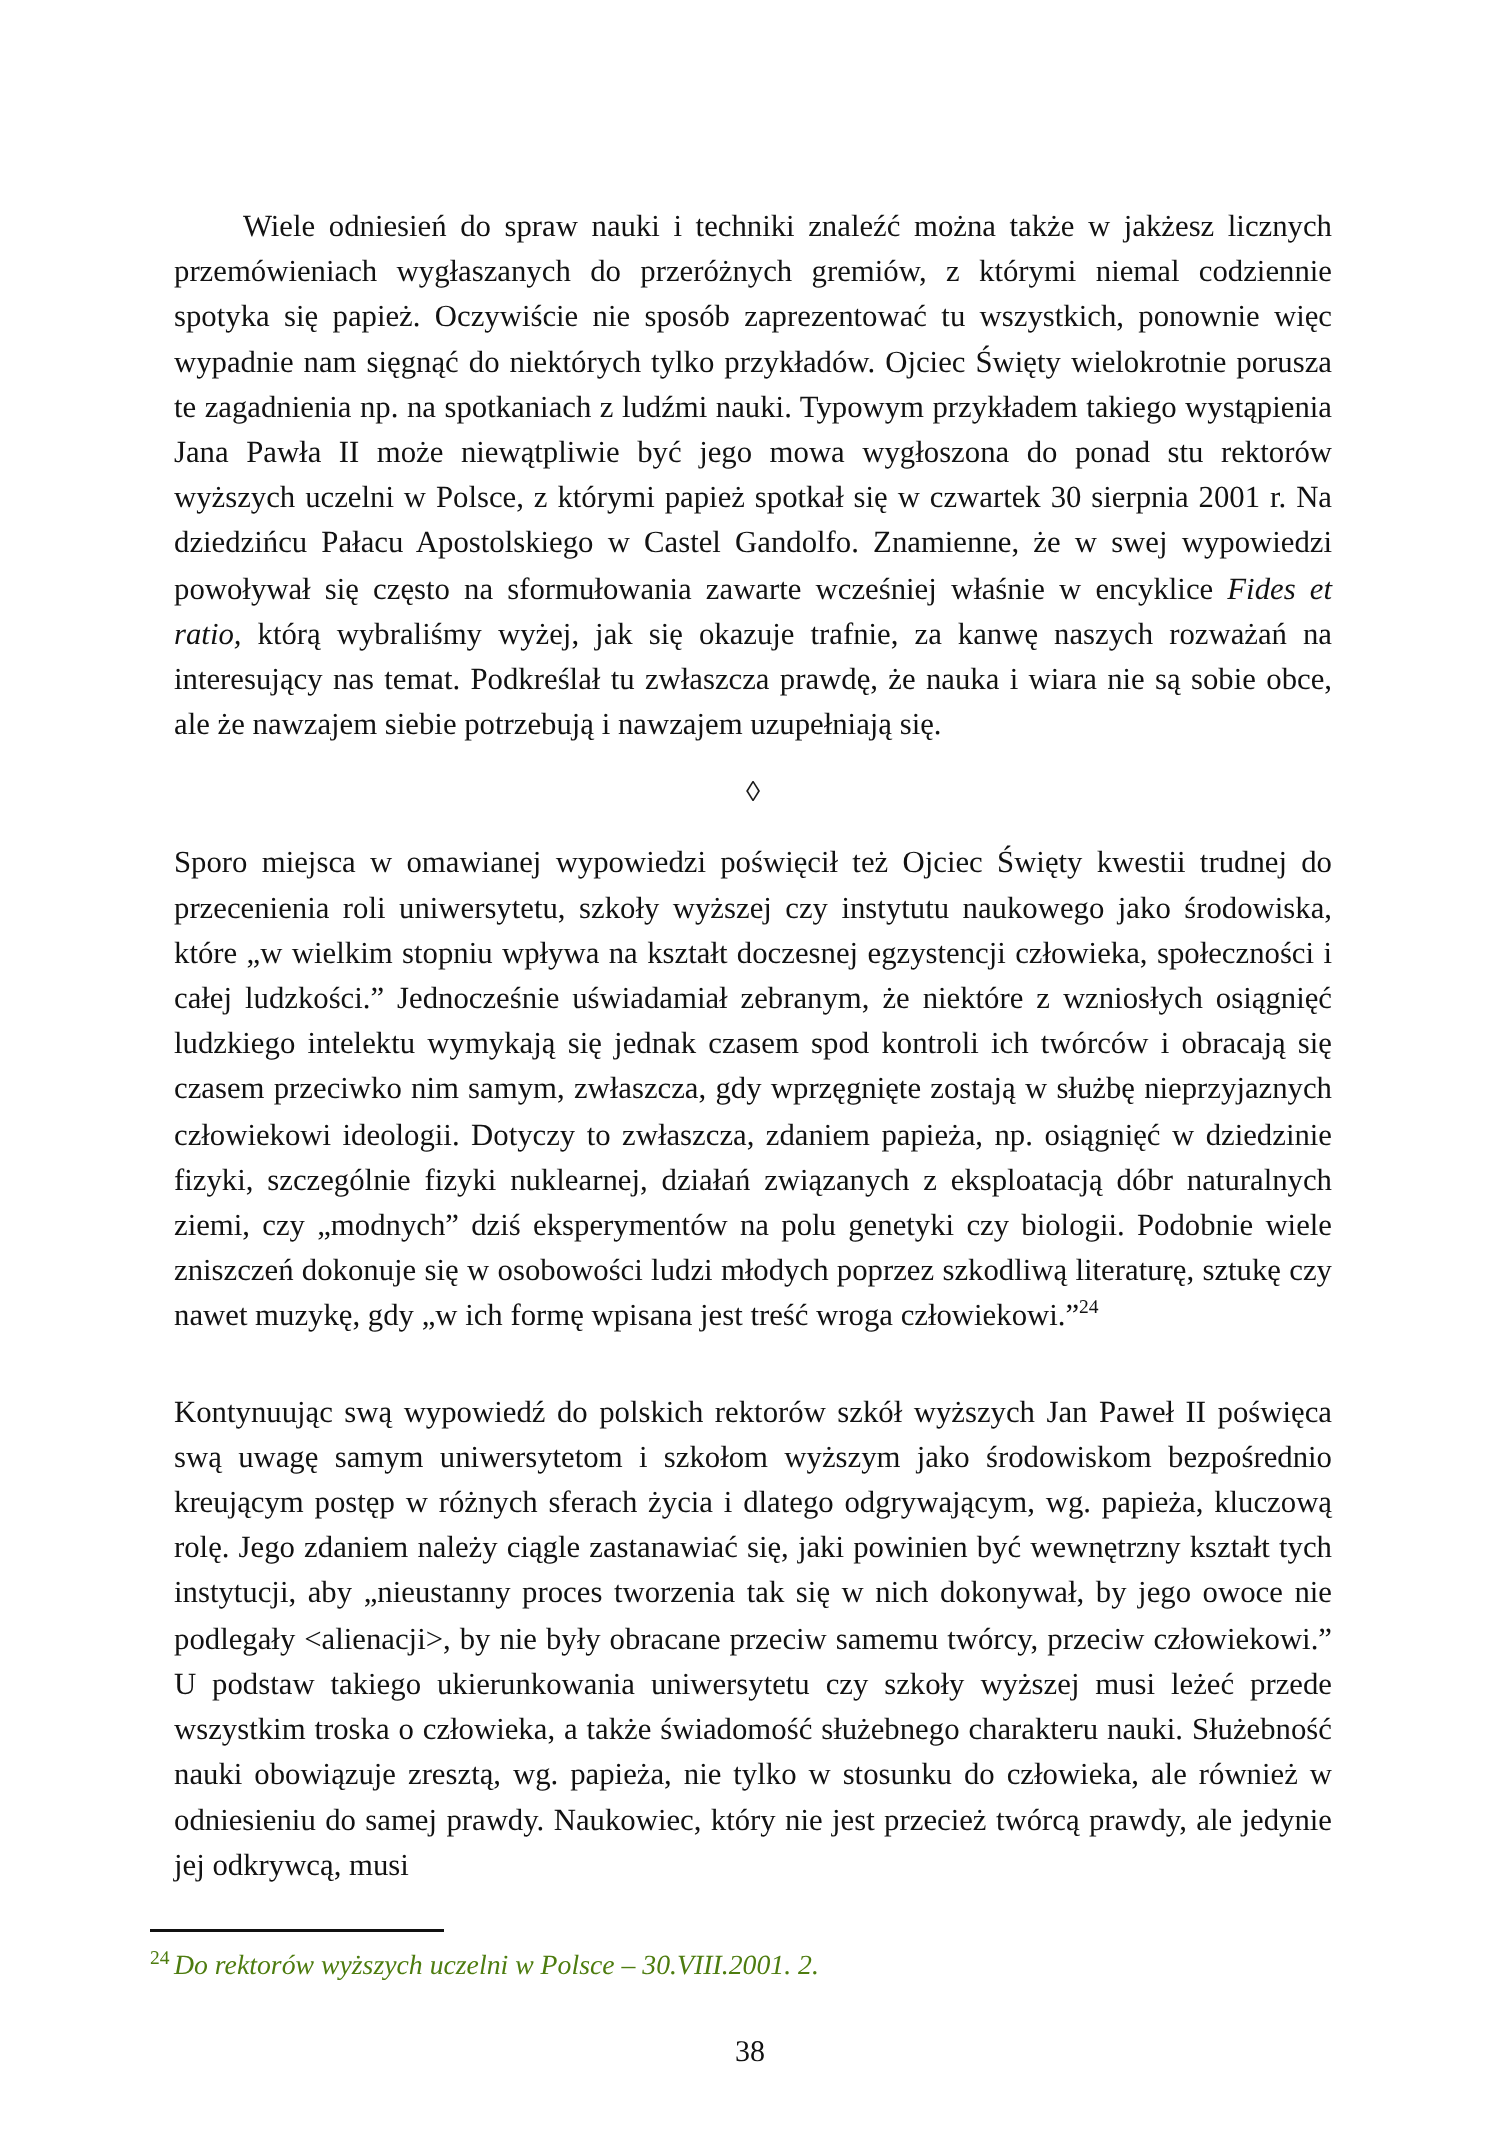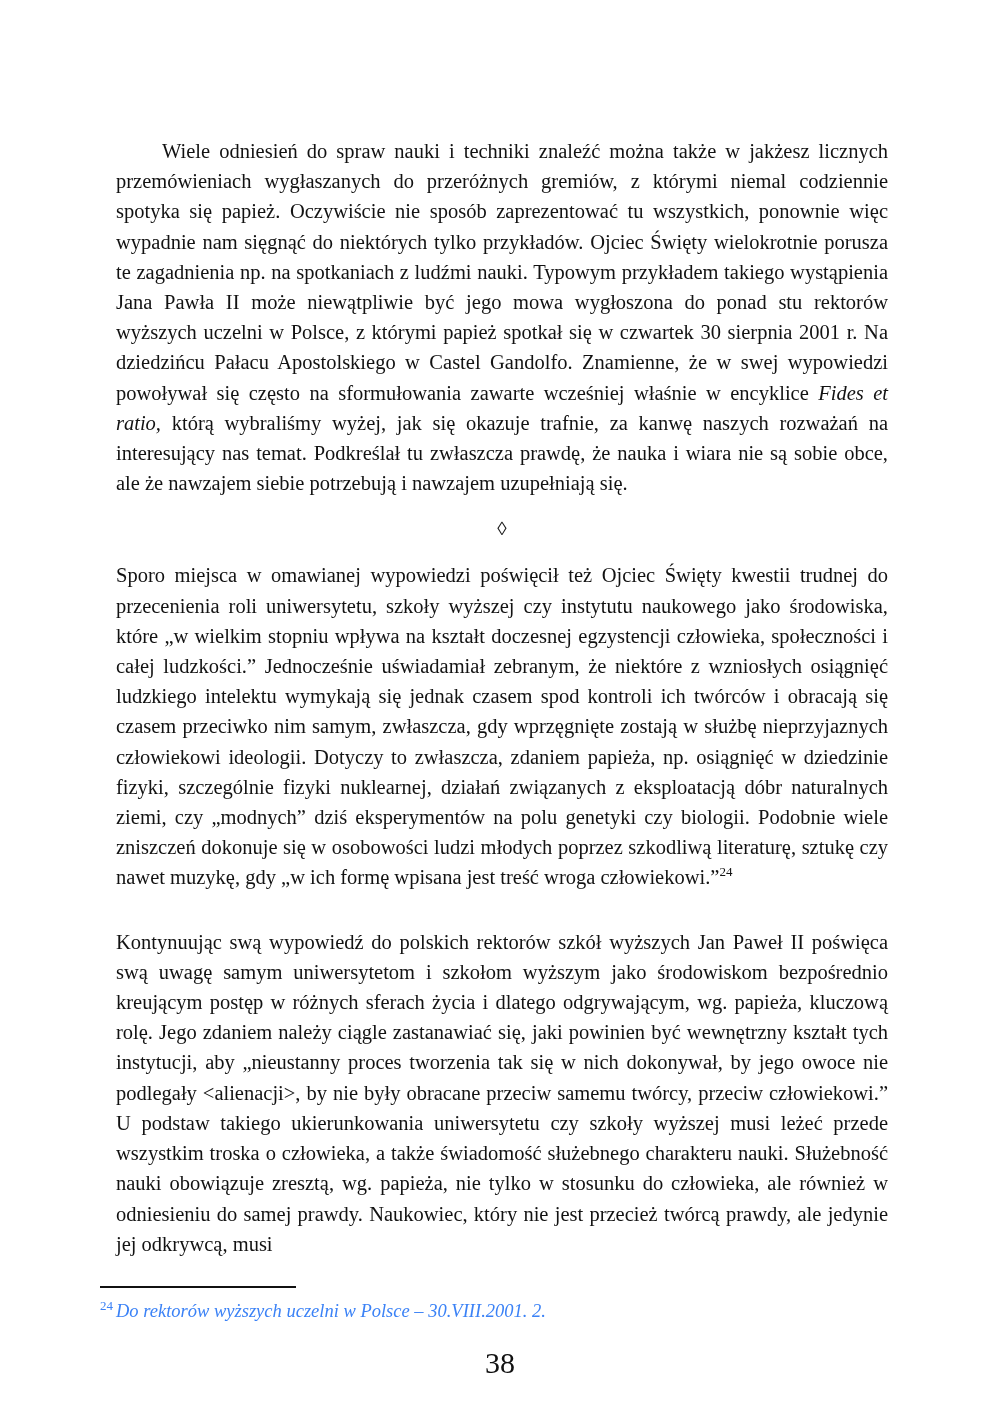--- a/index.html
+++ b/index.html
@@ -58,39 +58,39 @@
   .fn-rule {
     width: 196px;
     height: 2px;
     background: #111;
     margin: 0 0 10px 0;
   }
   .footnote {
     font-size: 18.5px;
     line-height: 26px;
     font-style: italic;
-    color: #3b82f6;
+    color: #4d7c0f;
   }
   .footnote .fn-num {
     font-style: normal;
     font-size: 13px;
     vertical-align: super;
     line-height: 0;
     margin-right: 3px;
   }
   .footnote .fn-tail {
     font-style: italic;
   }
   .page-number {
     position: absolute;
     left: 0;
     right: 0;
     bottom: 40px;
     text-align: center;
-    font-size: 30px;
+    font-size: 20px;
     color: #111;
   }
   .spacer-sm { height: 2px; }
 </style>
 </head>
 <body>
 
 <div class="page">
 
   <div class="body-text">

